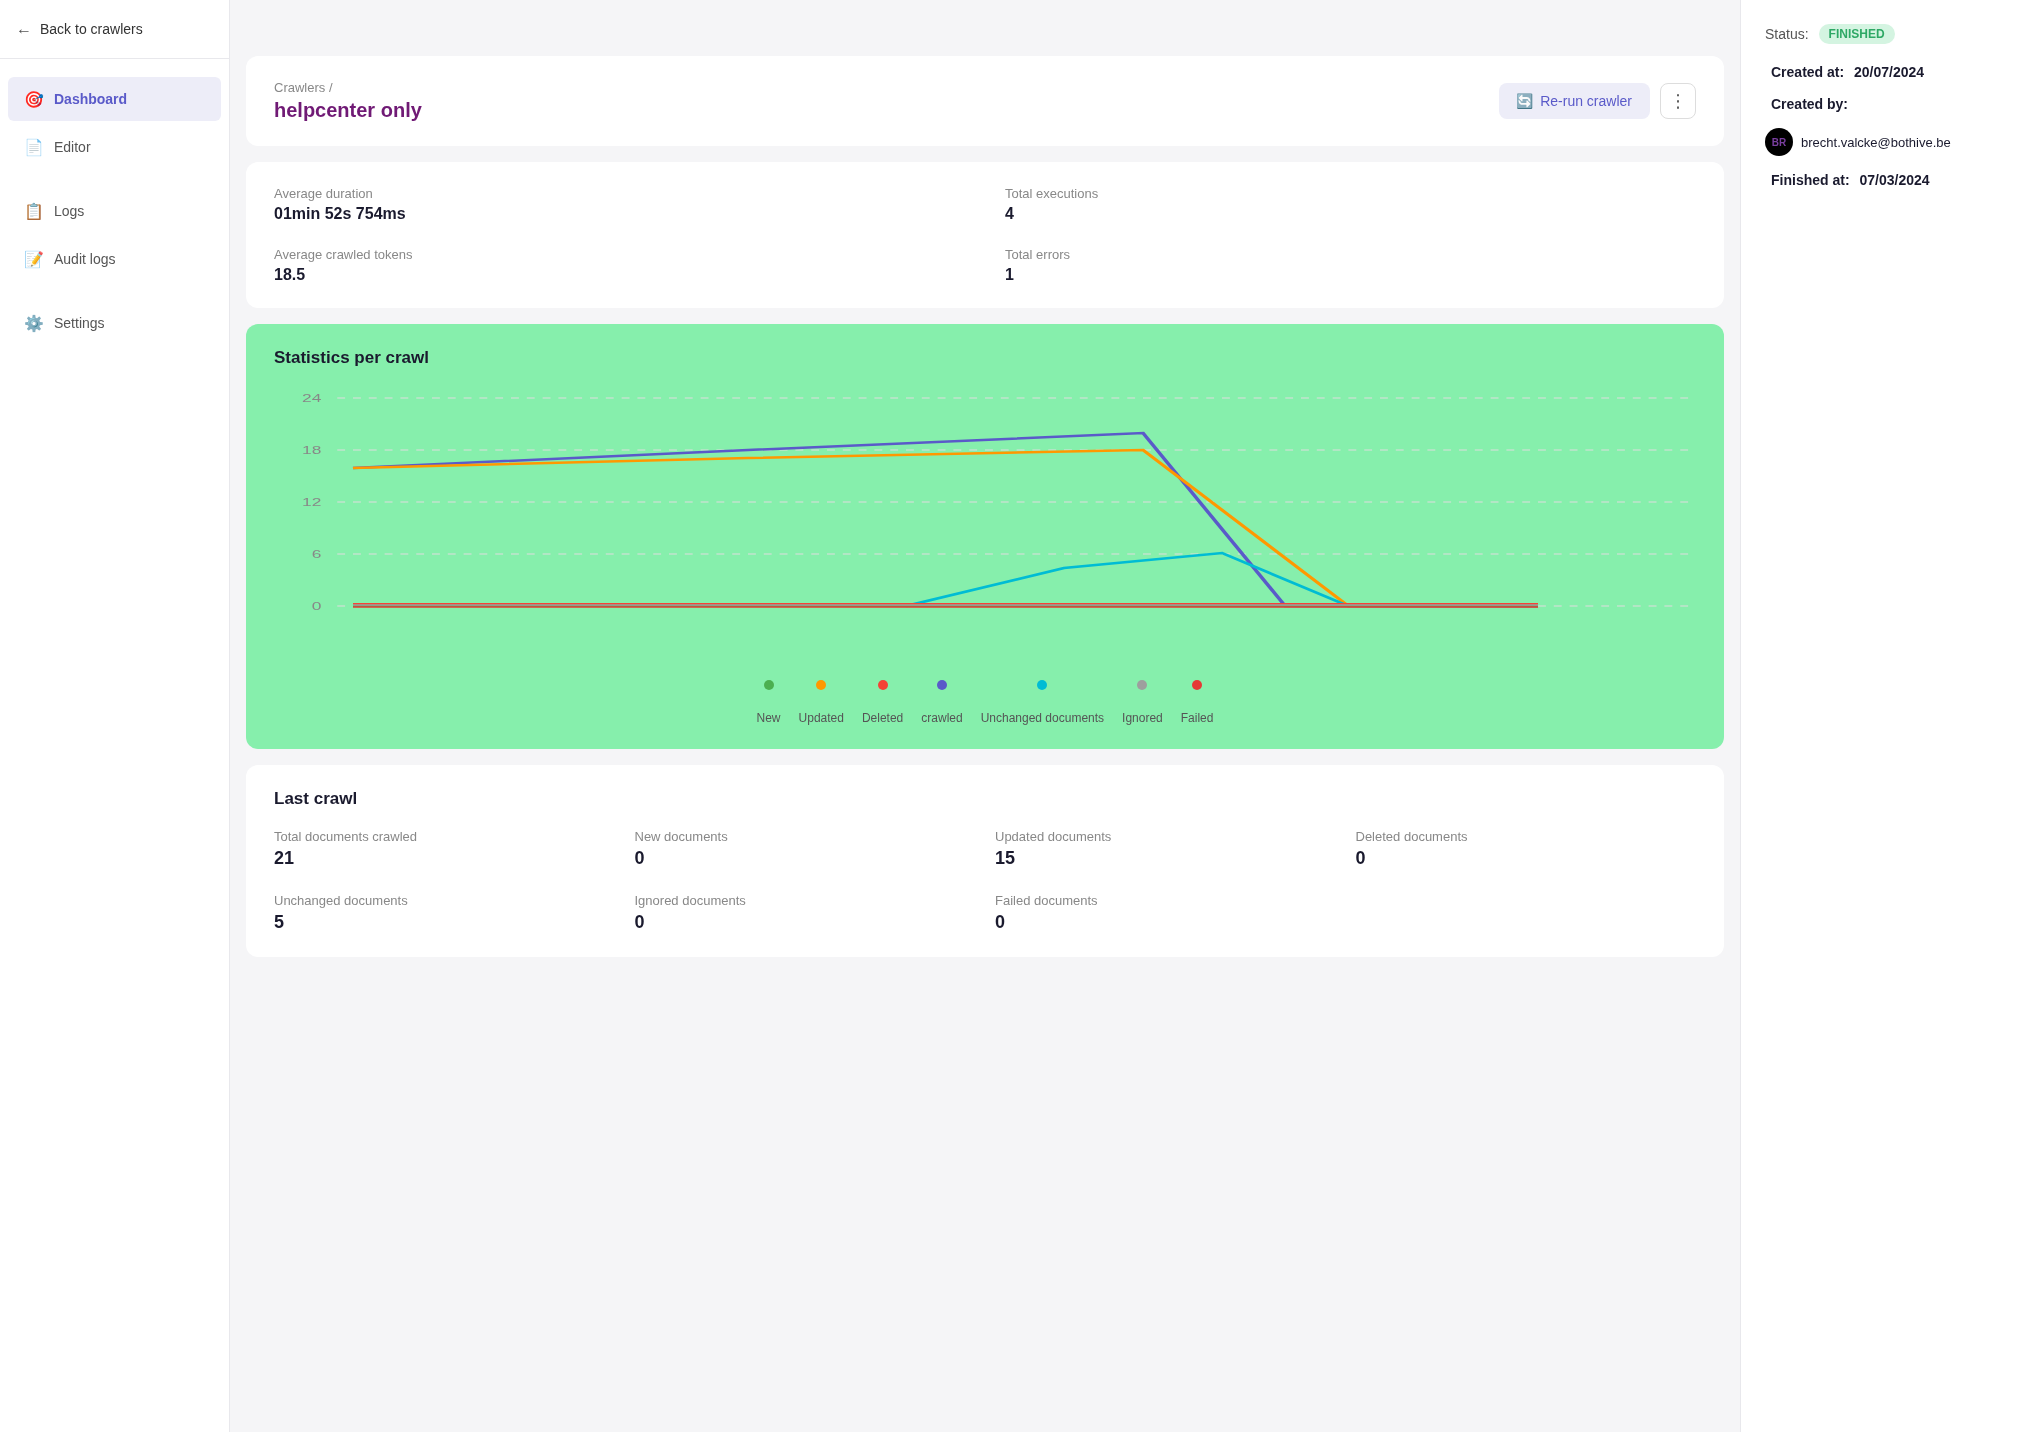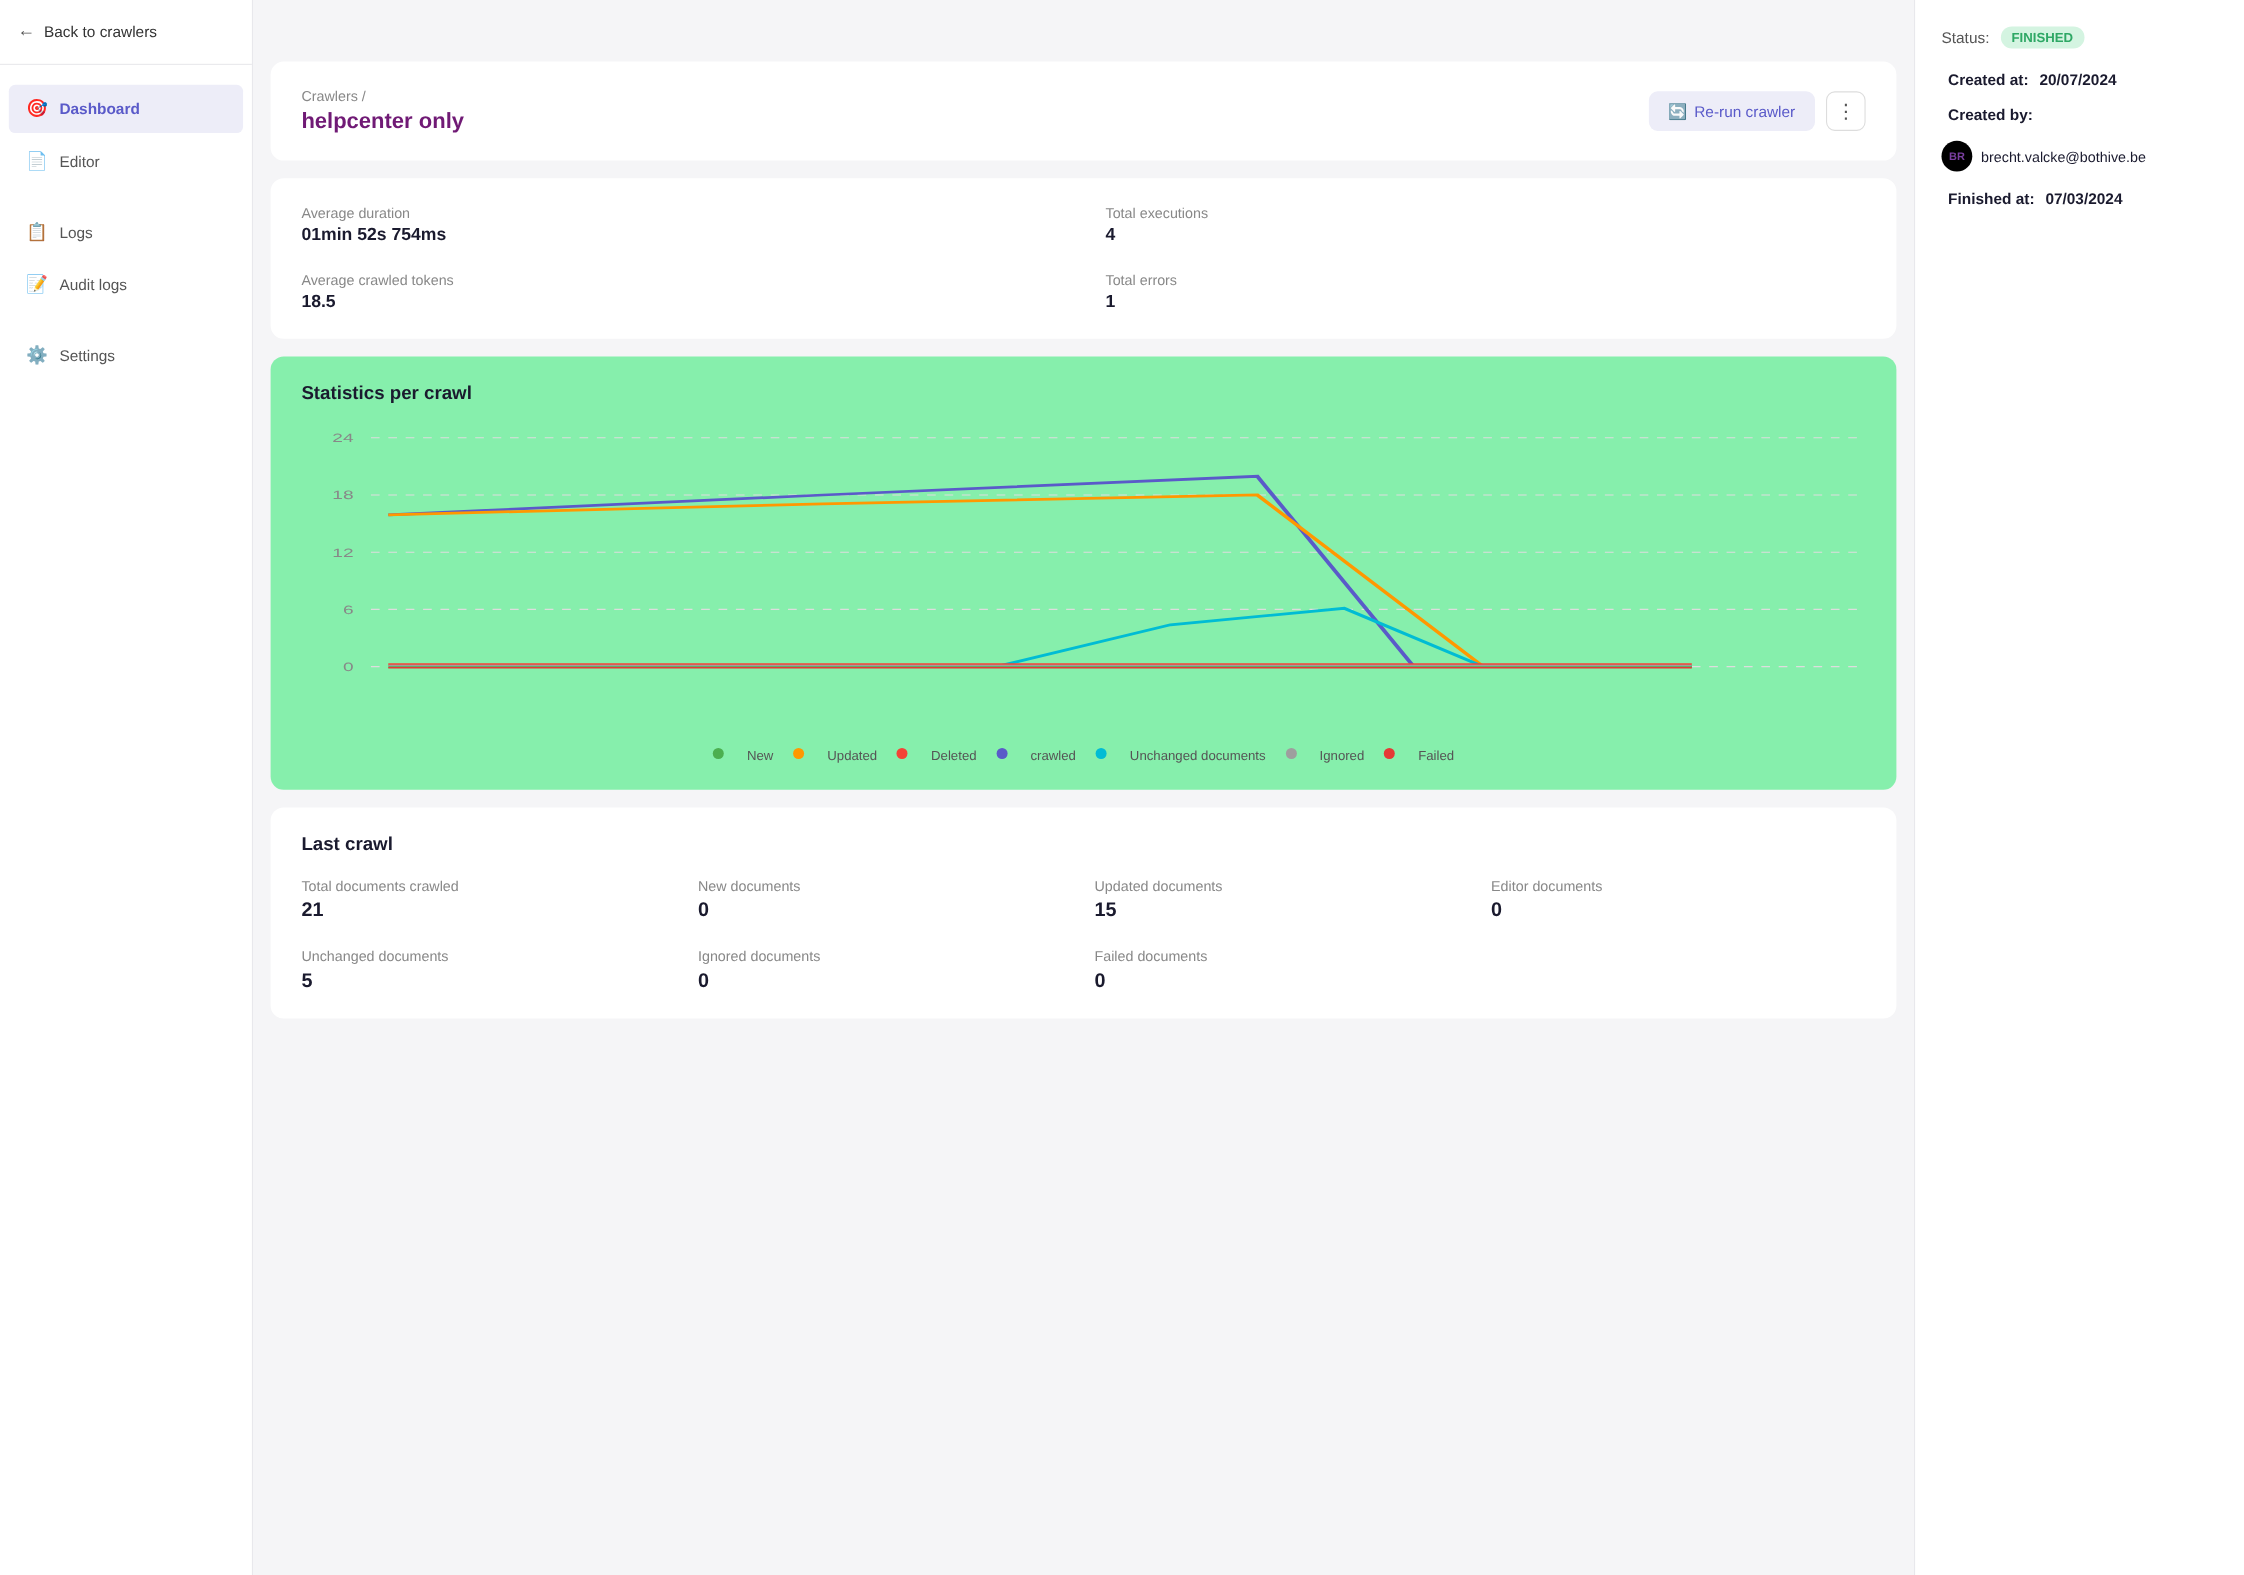--- a/index.html
+++ b/index.html
@@ -43,21 +43,21 @@
     .content-wrapper { display: flex; flex: 1; overflow: hidden; }
     .scroll-content { flex: 1; overflow-y: auto; margin-top: 40px; }
 
     
     .stats-section { background: #86efac; margin: 0 16px 16px; border-radius: 12px; padding: 24px 28px; }
     .section-title { font-size: 17px; font-weight: 700; color: #1a1a2e; margin-bottom: 20px; }
 
     
     .chart-container { position: relative; height: 280px; }
     .chart-legend { display: flex; align-items: center; gap: 18px; flex-wrap: wrap; margin-top: 12px; justify-content: center; }
-    .legend-item { display: flex; align-items: flex-start; gap: 21px; font-size: 12px; color: #555; }
+    .legend-item { display: flex; align-items: center; gap: 21px; font-size: 12px; color: #555; flex-direction: column; }
     .legend-dot { width: 10px; height: 10px; border-radius: 50%; }
 
     
     .last-crawl-section { background: #fff; margin: 0 16px 16px; border-radius: 12px; padding: 24px 28px; }
     .crawl-grid { display: grid; grid-template-columns: repeat(4, 1fr); gap: 24px 20px; }
     .crawl-item-label { font-size: 13px; color: #888; margin-bottom: 4px; }
     .crawl-item-value { font-size: 18px; font-weight: 600; color: #1a1a2e; }
 
     svg { overflow: visible; }
   </style>
@@ -205,21 +205,21 @@
         </div>
         <div>
           <div class="crawl-item-label">New documents</div>
           <div class="crawl-item-value">0</div>
         </div>
         <div>
           <div class="crawl-item-label">Updated documents</div>
           <div class="crawl-item-value">15</div>
         </div>
         <div>
-          <div class="crawl-item-label">Editor documents</div>
+          <div class="crawl-item-label">Deleted documents</div>
           <div class="crawl-item-value">0</div>
         </div>
         <div>
           <div class="crawl-item-label">Unchanged documents</div>
           <div class="crawl-item-value">5</div>
         </div>
         <div>
           <div class="crawl-item-label">Ignored documents</div>
           <div class="crawl-item-value">0</div>
         </div>

